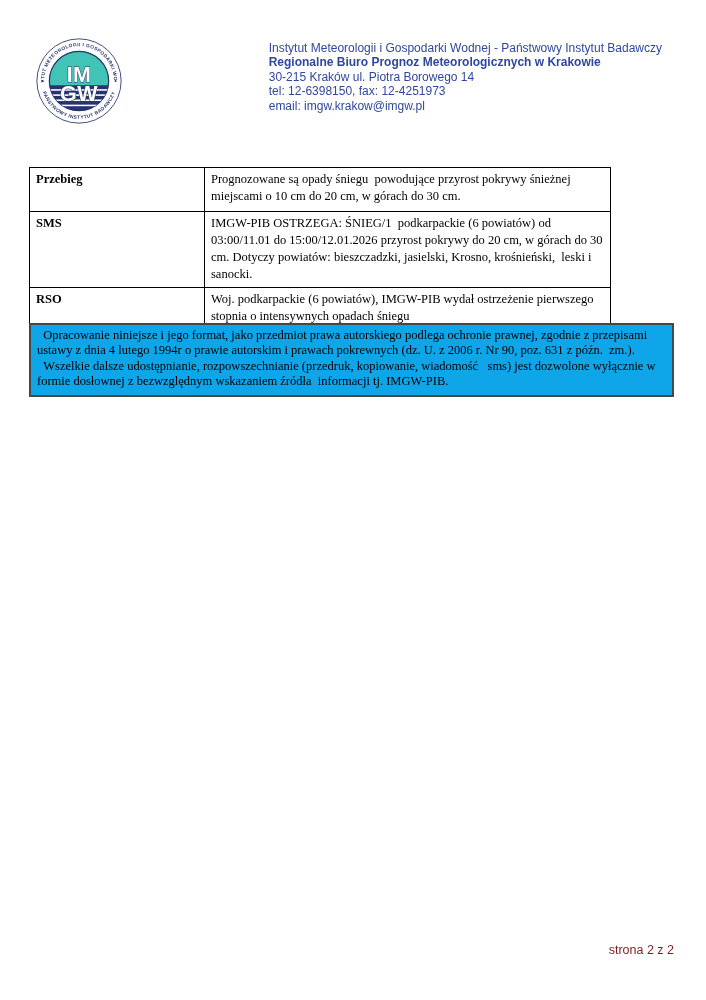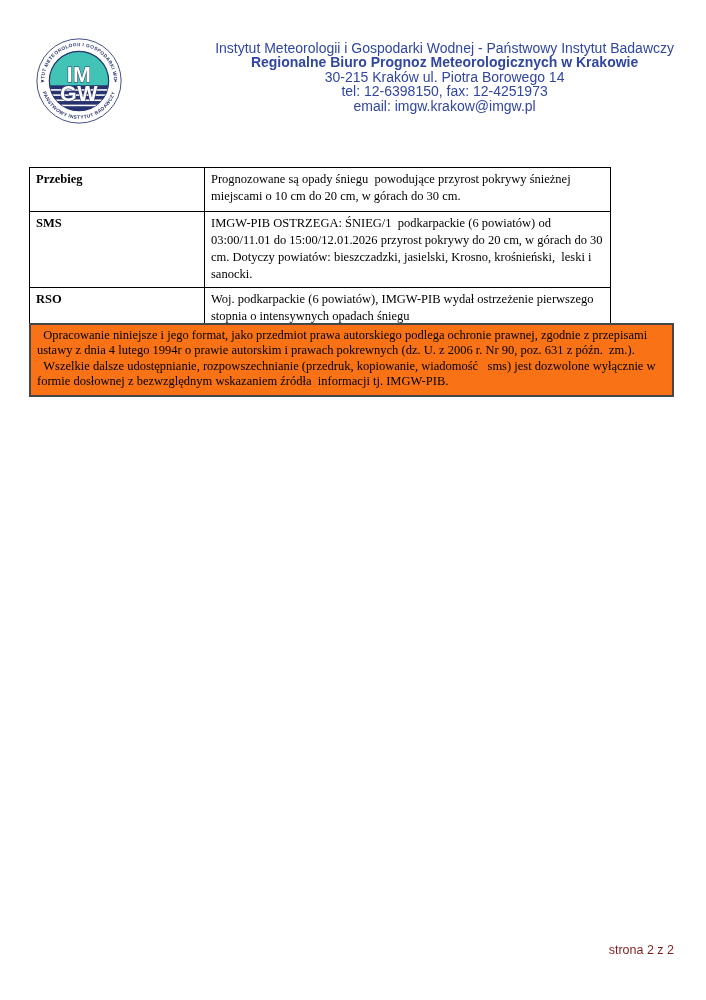--- a/index.html
+++ b/index.html
@@ -18,24 +18,24 @@
   .logo {
     position: absolute;
     left: 36px;
     top: 38px;
     width: 86px;
     height: 86px;
   }
   .letterhead {
     position: absolute;
     top: 41px;
-    right: 32px;
-    text-align: center;
+    right: 44px;
+    text-align: left;
     font-family: "Liberation Sans", sans-serif;
-    font-size: 14px;
+    font-size: 12px;
     line-height: 14.4px;
     color: var(--accent, #31479e);
     white-space: nowrap;
   }
   .letterhead .bold { font-weight: bold; }
 
   
   .doc-table {
     position: absolute;
     left: 29px;
@@ -61,21 +61,21 @@
   .doc-table tr.r2 td { height: 33px; margin-top: 30px; }
   .doc-table tr.r3 td { height: 14px; }
 
   
   .legal {
     position: absolute;
     left: 29px;
     top: 323px;
     width: 645px;
     box-sizing: border-box;
-    background: #f97316;
+    background: #0ea5e9;
     border: 2px solid #474747;
     padding: 3px 6px 5px 6px;
     font-size: 12.5px;
     line-height: 15.4px;
   }
   .legal p {
     margin: 0;
     white-space: pre-wrap;
   }
 

